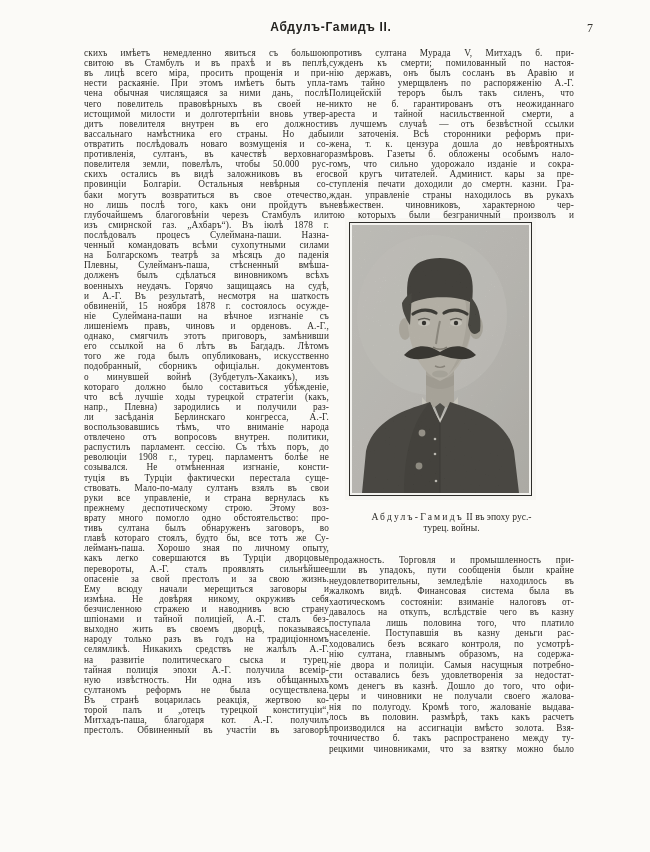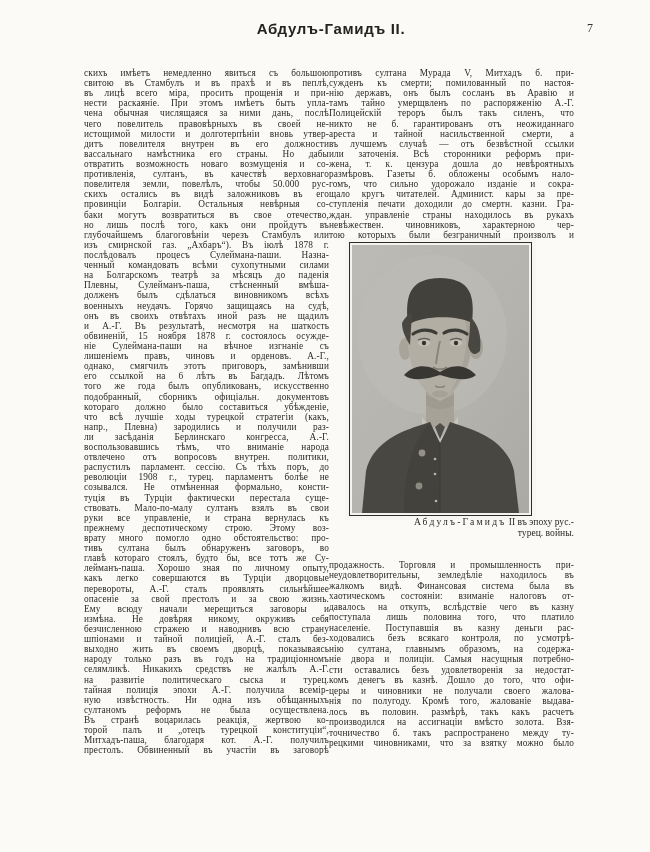--- a/index.html
+++ b/index.html
@@ -10,30 +10,30 @@
     color:#2b2a26;
     overflow:hidden;
     -webkit-font-smoothing:antialiased;
   }
   .page { position:relative; width:650px; height:852px; }
 
   .running-head {
     position:absolute; top:20px; left:84px; width:494px;
     text-align:center;
     font-family:"Liberation Sans", sans-serif;
-    font-weight:bold; font-size:15px; letter-spacing:0.7px;
+    font-weight:bold; font-size:12px; letter-spacing:0.7px;
     color:#23221f;
   }
   .page-number {
     position:absolute; top:21px; left:560px; width:33px;
     text-align:right; font-size:12px; color:#33322e;
   }
 
   .columns {
-    position:absolute; top:68px; left:84px; width:494px;
+    position:absolute; top:48px; left:84px; width:494px;
     display:flex; gap:0;
   }
   .col { width:245px; }
 
   .tline {
     font-size:9.3px;
     line-height:10.12px; height:10.12px;
     letter-spacing:0.12px;
     text-align:justify; text-align-last:justify;
     overflow:hidden; white-space:nowrap;
@@ -46,21 +46,22 @@
     margin:2px 0 0 20px;
     width:177px; height:268px;
     border:1px solid #2e2d2a;
     padding:2px;
     background:#f3f2ee;
     box-shadow:0 0 0 4px #f7f6f2;
   }
   .photo-frame svg { display:block; }
 
   figcaption.photo-caption {
-    text-align:right;
+    margin-top:15px;
+    text-align:center;
     font-size:9.6px; line-height:11.5px;
     color:#2b2a26;
   }
   .caption-name { letter-spacing:2.2px; }
   .caption-gap { height:21px; }
 </style>
 </head>
 <body>
 
 <div class="page">
@@ -73,53 +74,53 @@
     <div class="col">
         <div class="tline">скихъ имѣетъ немедленно явиться съ большою</div>
         <div class="tline">свитою въ Стамбулъ и въ прахѣ и въ пеплѣ,</div>
         <div class="tline">въ лицѣ всего міра, просить прощенія и при-</div>
         <div class="tline">нести раскаяніе. При этомъ имѣетъ быть упла-</div>
         <div class="tline">чена обычная числящаяся за ними дань, послѣ</div>
         <div class="tline">чего повелитель правовѣрныхъ въ своей не-</div>
         <div class="tline">истощимой милости и долготерпѣніи вновь утвер-</div>
         <div class="tline">дитъ повелителя внутрен въ его должности</div>
         <div class="tline">вассальнаго намѣстника его страны. Но дабы</div>
-        <div class="tline">отвратить возможность новаго возмущенія и со-</div>
+        <div class="tline">отвратить послѣдовалъ новаго возмущенія и со-</div>
         <div class="tline">противленія, султанъ, въ качествѣ верховнаго</div>
         <div class="tline">повелителя земли, повелѣлъ, чтобы 50.000 рус-</div>
         <div class="tline">скихъ остались въ видѣ заложниковъ въ его</div>
         <div class="tline">провинціи Болгаріи. Остальныя невѣрныя со-</div>
         <div class="tline">баки могутъ возвратиться въ свое отечество,</div>
         <div class="tline">но лишь послѣ того, какъ они пройдутъ въ</div>
         <div class="tline">глубочайшемъ благоговѣніи черезъ Стамбулъ или</div>
         <div class="tline">изъ смирнской газ. „Ахбаръ“). Въ іюлѣ 1878 г.</div>
         <div class="tline">послѣдовалъ процесъ Сулеймана-паши. Назна-</div>
         <div class="tline">ченный командовать всѣми сухопутными силами</div>
         <div class="tline">на Болгарскомъ театрѣ за мѣсяцъ до паденія</div>
         <div class="tline">Плевны, Сулейманъ-паша, стѣсненный вмѣша-</div>
         <div class="tline">долженъ былъ сдѣлаться виновникомъ всѣхъ</div>
         <div class="tline">военныхъ неудачъ. Горячо защищаясь на судѣ,</div>
-        <div class="tline">онъ въ своихъ отвѣтахъ иной разъ не щадилъ</div>
         <div class="tline">и А.-Г. Въ результатѣ, несмотря на шаткость</div>
         <div class="tline">обвиненій, 15 ноября 1878 г. состоялось осужде-</div>
         <div class="tline">ніе Сулеймана-паши на вѣчное изгнаніе съ</div>
         <div class="tline">лишеніемъ правъ, чиновъ и орденовъ. А.-Г.,</div>
         <div class="tline">однако, смягчилъ этотъ приговоръ, замѣнивши</div>
         <div class="tline">его ссылкой на 6 лѣтъ въ Багдадъ. Лѣтомъ</div>
         <div class="tline">того же года былъ опубликованъ, искусственно</div>
         <div class="tline">подобранный, сборникъ офиціальн. документовъ</div>
+        <div class="tline">о минувшей войнѣ (Зубдетулъ-Хакаикъ), изъ</div>
         <div class="tline">котораго должно было составиться убѣжденіе,</div>
         <div class="tline">что всѣ лучшіе ходы турецкой стратегіи (какъ,</div>
         <div class="tline">напр., Плевна) зародились и получили раз-</div>
         <div class="tline">ли засѣданія Берлинскаго конгресса, А.-Г.</div>
         <div class="tline">воспользовавшись тѣмъ, что вниманіе народа</div>
         <div class="tline">отвлечено отъ вопросовъ внутрен. политики,</div>
         <div class="tline">распустилъ парламент. сессію. Съ тѣхъ поръ, до</div>
         <div class="tline">революціи 1908 г., турец. парламентъ болѣе не</div>
-        <div class="tline">созывался. Не отмѣненная формально, консти-</div>
+        <div class="tline">созывался. Не отмѣненная изгнаніе, консти-</div>
         <div class="tline">туція въ Турціи фактически перестала суще-</div>
         <div class="tline">ствовать. Мало-по-малу султанъ взялъ въ свои</div>
         <div class="tline">руки все управленіе, и страна вернулась къ</div>
         <div class="tline">прежнему деспотическому строю. Этому воз-</div>
         <div class="tline">врату много помогло одно обстоятельство: про-</div>
         <div class="tline">тивъ султана былъ обнаруженъ заговоръ, во</div>
         <div class="tline">главѣ котораго стоялъ, будто бы, все тотъ же Су-</div>
         <div class="tline">лейманъ-паша. Хорошо зная по личному опыту,</div>
         <div class="tline">какъ легко совершаются въ Турціи дворцовые</div>
         <div class="tline">перевороты, А.-Г. сталъ проявлять сильнѣйшее</div>
@@ -148,21 +149,21 @@
           <div class="tline">нію державъ, онъ былъ сосланъ въ Аравію и</div>
           <div class="tline">тамъ тайно умерщвленъ по распоряженію А.-Г.</div>
           <div class="tline">Полицейскій тероръ былъ такъ силенъ, что</div>
           <div class="tline">никто не б. гарантированъ отъ неожиданнаго</div>
           <div class="tline">ареста и тайной насильственной смерти, а</div>
           <div class="tline">въ лучшемъ случаѣ — отъ безвѣстной ссылки</div>
           <div class="tline">или заточенія. Всѣ сторонники реформъ при-</div>
           <div class="tline">жена, т. к. цензура дошла до невѣроятныхъ</div>
           <div class="tline">размѣровъ. Газеты б. обложены особымъ нало-</div>
           <div class="tline">гомъ, что сильно удорожало изданіе и сокра-</div>
-          <div class="tline">щало кругъ читателей. Админист. кары за пре-</div>
+          <div class="tline">свой кругъ читателей. Админист. кары за пре-</div>
           <div class="tline">ступленія печати доходили до смертн. казни. Гра-</div>
           <div class="tline">ждан. управленіе страны находилось въ рукахъ</div>
           <div class="tline">невѣжествен. чиновниковъ, характерною чер-</div>
           <div class="tline">тою которыхъ были безграничный произволъ и</div>
         </div>
 
       <figure class="portrait">
         <div class="photo-frame">
           <svg width="177" height="268" viewBox="0 0 177 268" xmlns="http://www.w3.org/2000/svg">
             <defs>
@@ -228,20 +229,21 @@
         </div>
         <figcaption class="photo-caption">
           <span class="caption-name">Абдулъ-Гамидъ</span><span> II въ эпоху рус.-</span><br>
           <span>турец. войны.</span>
         </figcaption>
         <div class="caption-gap"></div>
       </figure>
 
       <div class="col-lower">
           <div class="tline">продажность. Торговля и промышленность при-</div>
+          <div class="tline">шли въ упадокъ, пути сообщенія были крайне</div>
           <div class="tline">неудовлетворительны, земледѣліе находилось въ</div>
           <div class="tline">жалкомъ видѣ. Финансовая система была въ</div>
           <div class="tline">хаотическомъ состояніи: взиманіе налоговъ от-</div>
           <div class="tline">давалось на откупъ, вслѣдствіе чего въ казну</div>
           <div class="tline">поступала лишь половина того, что платило</div>
           <div class="tline">населеніе. Поступавшія въ казну деньги рас-</div>
           <div class="tline">ходовались безъ всякаго контроля, по усмотрѣ-</div>
           <div class="tline">нію султана, главнымъ образомъ, на содержа-</div>
           <div class="tline">ніе двора и полиціи. Самыя насущныя потребно-</div>
           <div class="tline">сти оставались безъ удовлетворенія за недостат-</div>

